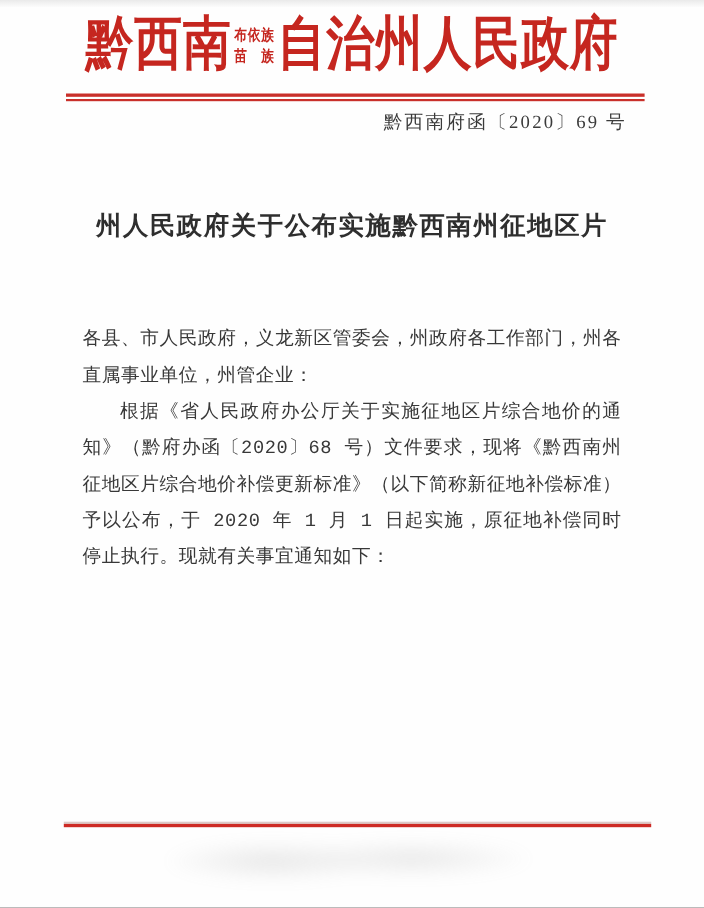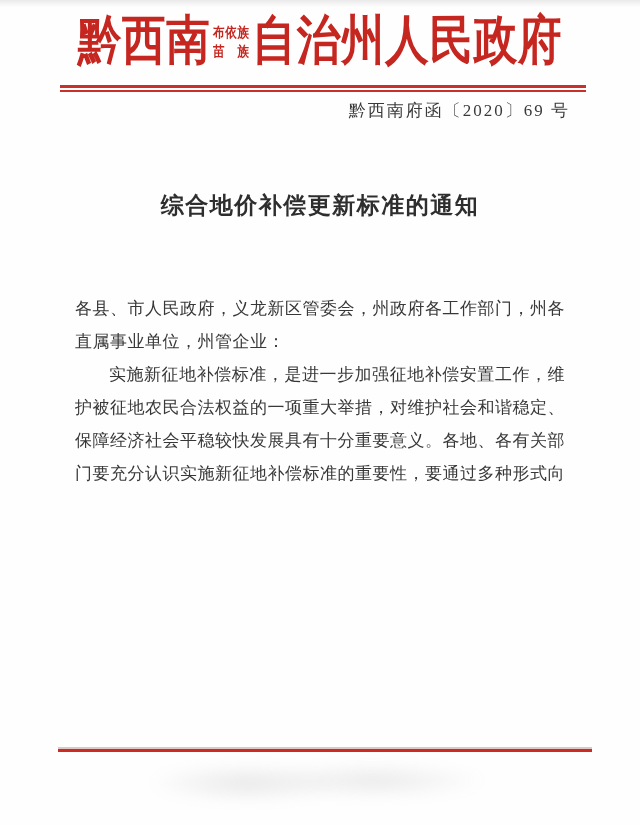--- a/index.html
+++ b/index.html
@@ -101,26 +101,26 @@
 
   <div class="rule-top">
     <div class="thick"></div>
     <div class="gap"></div>
     <div class="thin"></div>
   </div>
 
   <div class="doc-number">黔西南府函〔2020〕69 号</div>
 
   <div class="doc-title">
-    <div>综合地价补偿更新标准的通知</div>
+    <div>州人民政府关于公布实施黔西南州征地区片</div>
   </div>
 
   <div class="body-text">
     <p>各县、市人民政府，义龙新区管委会，州政府各工作部门，州各直属事业单位，州管企业：</p>
-    <p class="indent">实施新征地补偿标准，是进一步加强征地补偿安置工作，维护被征地农民合法权益的一项重大举措，对维护社会和谐稳定、保障经济社会平稳较快发展具有十分重要意义。各地、各有关部门要充分认识实施新征地补偿标准的重要性，要通过多种形式向</p>
+    <p class="indent">根据《省人民政府办公厅关于实施征地区片综合地价的通知》（黔府办函〔2020〕68 号）文件要求，现将《黔西南州征地区片综合地价补偿更新标准》（以下简称新征地补偿标准）予以公布，于 2020 年 1 月 1 日起实施，原征地补偿同时停止执行。现就有关事宜通知如下：</p>
   </div>
 
   <div class="rule-bottom">
     <div class="shadow"></div>
     <div class="solid"></div>
   </div>
 
   <div class="bleed"></div>
 
 </div>

